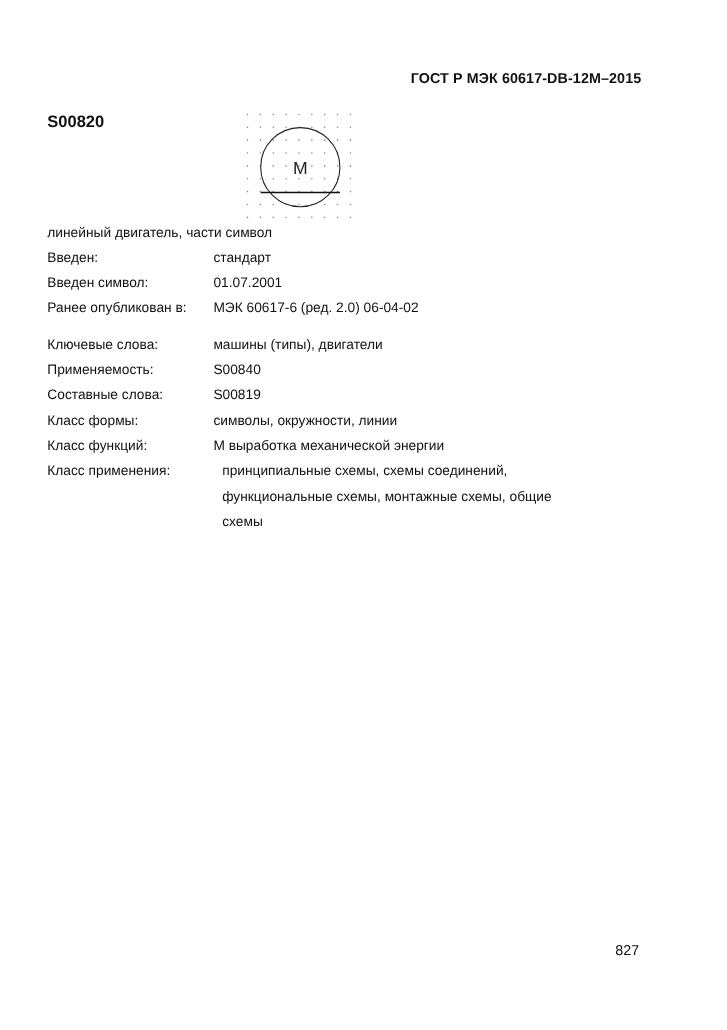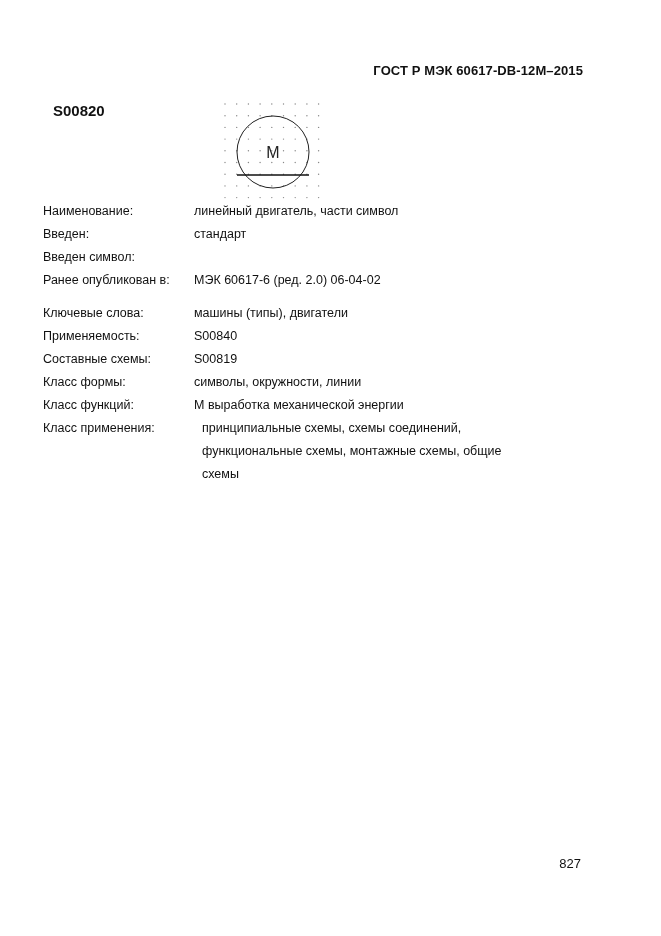--- a/index.html
+++ b/index.html
@@ -5,21 +5,21 @@
   html, body { margin: 0; padding: 0; background: #ffffff; }
   body {
     width: 661px; height: 936px; position: relative; overflow: hidden;
     font-family: "Liberation Sans", "DejaVu Sans", sans-serif; color: #111;
   }
   .header {
     position: absolute; right: 78px; top: 63px;
     font-size: 13px; font-weight: bold; letter-spacing: 0.1px;
   }
   .code {
-    position: absolute; left: 53px; top: 102px;
+    position: absolute; left: 43px; top: 102px;
     font-size: 15px; font-weight: bold;
   }
   .symbol {
     position: absolute; left: 218px; top: 98px; width: 110px; height: 105px;
   }
   .rows { position: absolute; left: 43px; font-size: 12.5px; }
   .row { display: flex; height: 23px; line-height: 23px; }
   .row .lbl { width: 151px; flex-shrink: 0; }
   .row .val { width: 330px; }
   .row.multi { height: auto; justify-content: space-between; }
@@ -126,47 +126,47 @@
         </g>
     </g>
     <circle cx="55" cy="54" r="36" fill="none" stroke="#222" stroke-width="1"></circle>
     <line x1="19" y1="77" x2="91" y2="77" stroke="#111" stroke-width="1.3"></line>
     <text x="55" y="60" text-anchor="middle" font-family="Liberation Sans, sans-serif" font-size="16" fill="#222">M</text>
   </svg>
 </div>
 
 <div class="rows group1">
   <div class="row">
-    <span class="lbl">Наименование:</span>
     <span class="val">линейный двигатель, части символ</span>
   </div>
   <div class="row">
     <span class="lbl">Введен:</span>
     <span class="val">стандарт</span>
   </div>
   <div class="row">
     <span class="lbl">Введен символ:</span>
+    <span class="val">01.07.2001</span>
   </div>
   <div class="row">
     <span class="lbl">Ранее опубликован в:</span>
     <span class="val">МЭК 60617-6 (ред. 2.0) 06-04-02</span>
   </div>
 </div>
 
 <div class="rows group2">
   <div class="row">
     <span class="lbl">Ключевые слова:</span>
     <span class="val">машины (типы), двигатели</span>
   </div>
   <div class="row">
     <span class="lbl">Применяемость:</span>
     <span class="val">S00840</span>
   </div>
   <div class="row">
-    <span class="lbl">Составные схемы:</span>
+    <span class="lbl">Составные слова:</span>
     <span class="val">S00819</span>
   </div>
   <div class="row">
     <span class="lbl">Класс формы:</span>
     <span class="val">символы, окружности, линии</span>
   </div>
   <div class="row">
     <span class="lbl">Класс функций:</span>
     <span class="val">М выработка механической энергии</span>
   </div>

